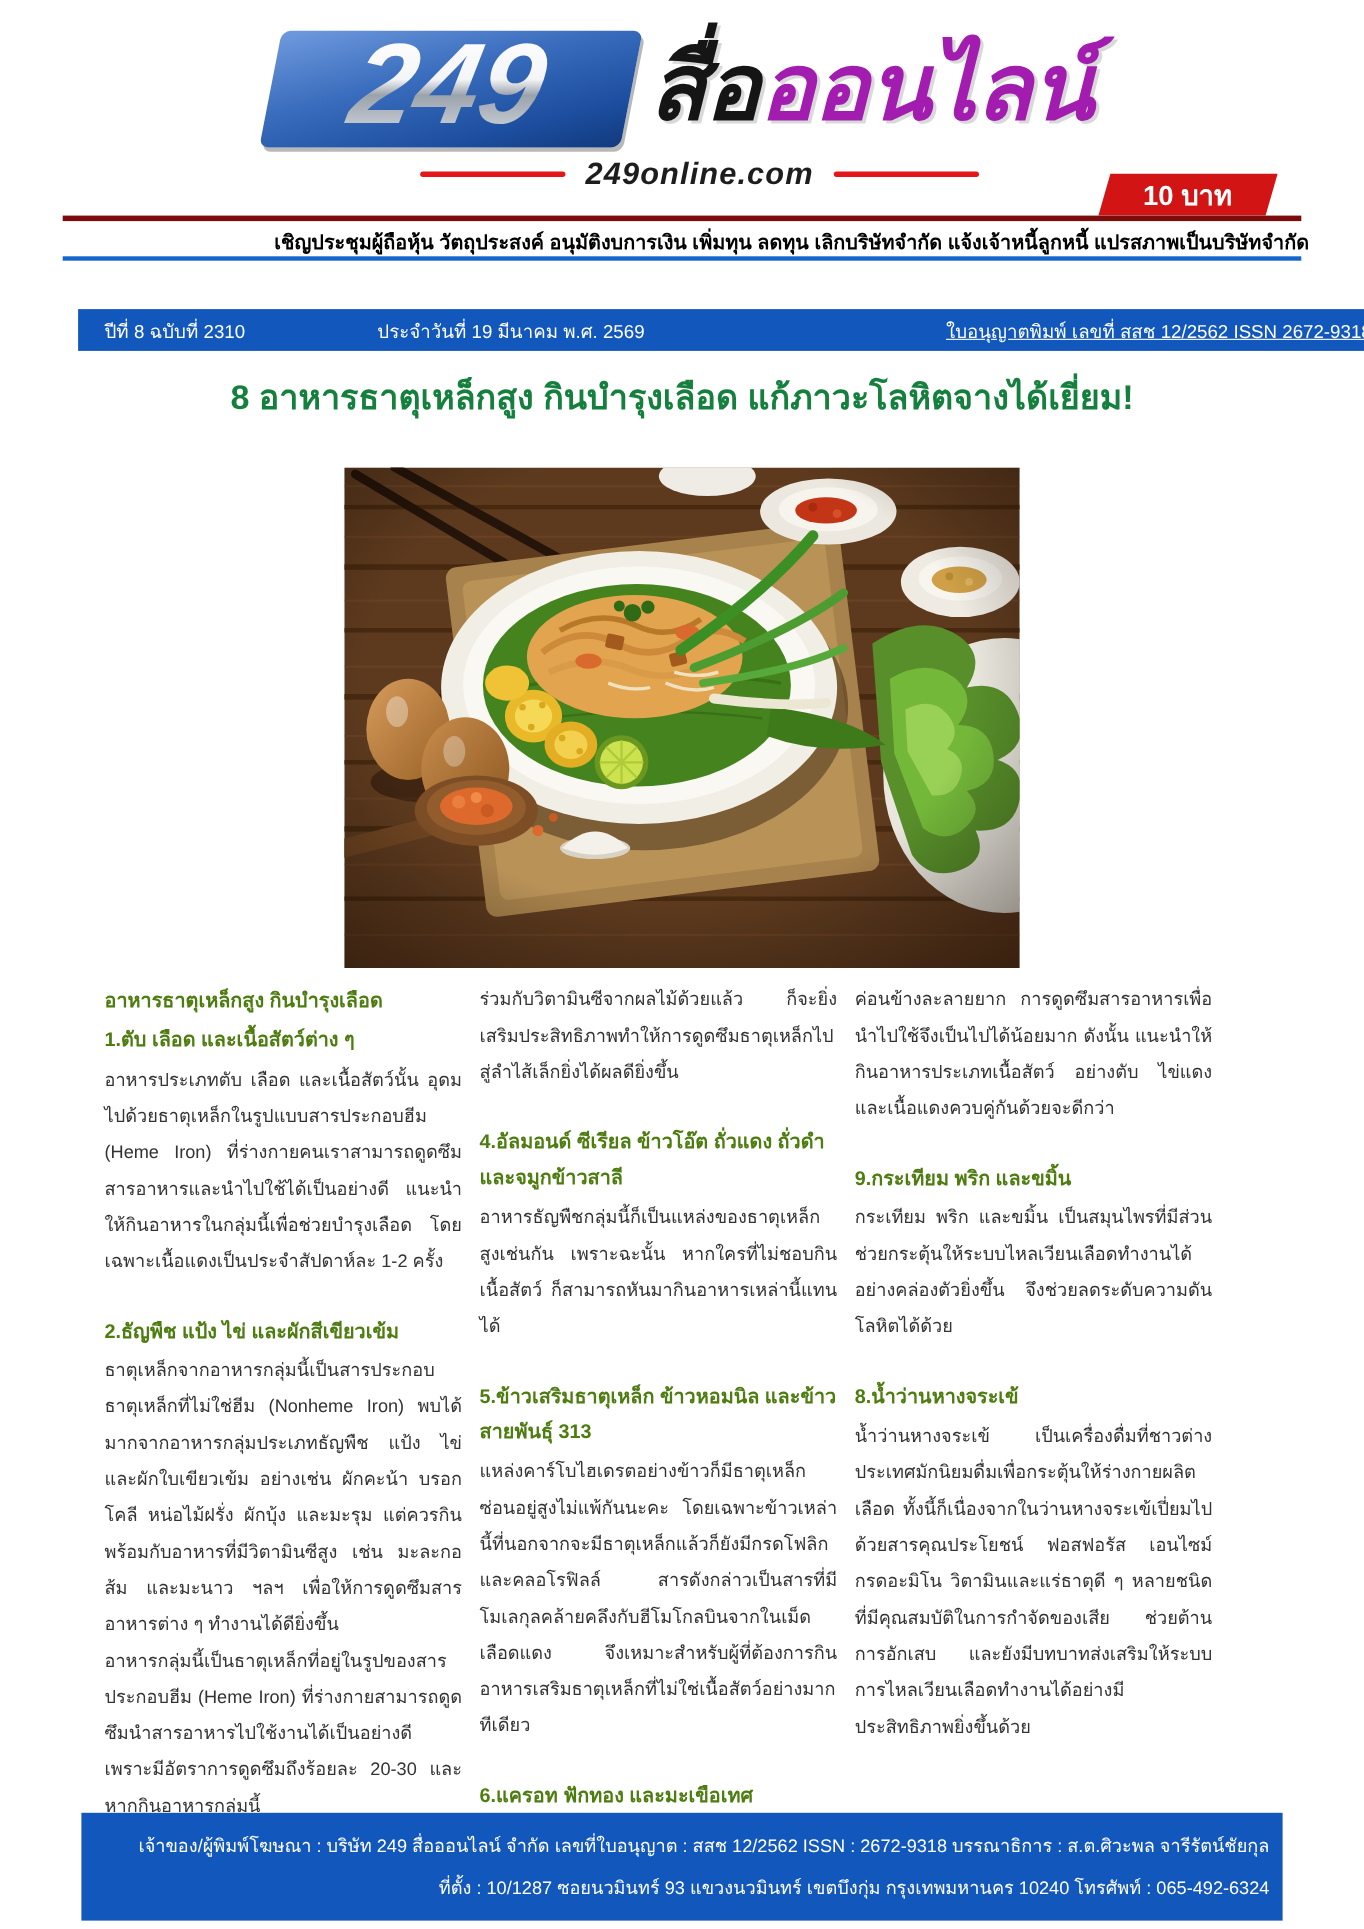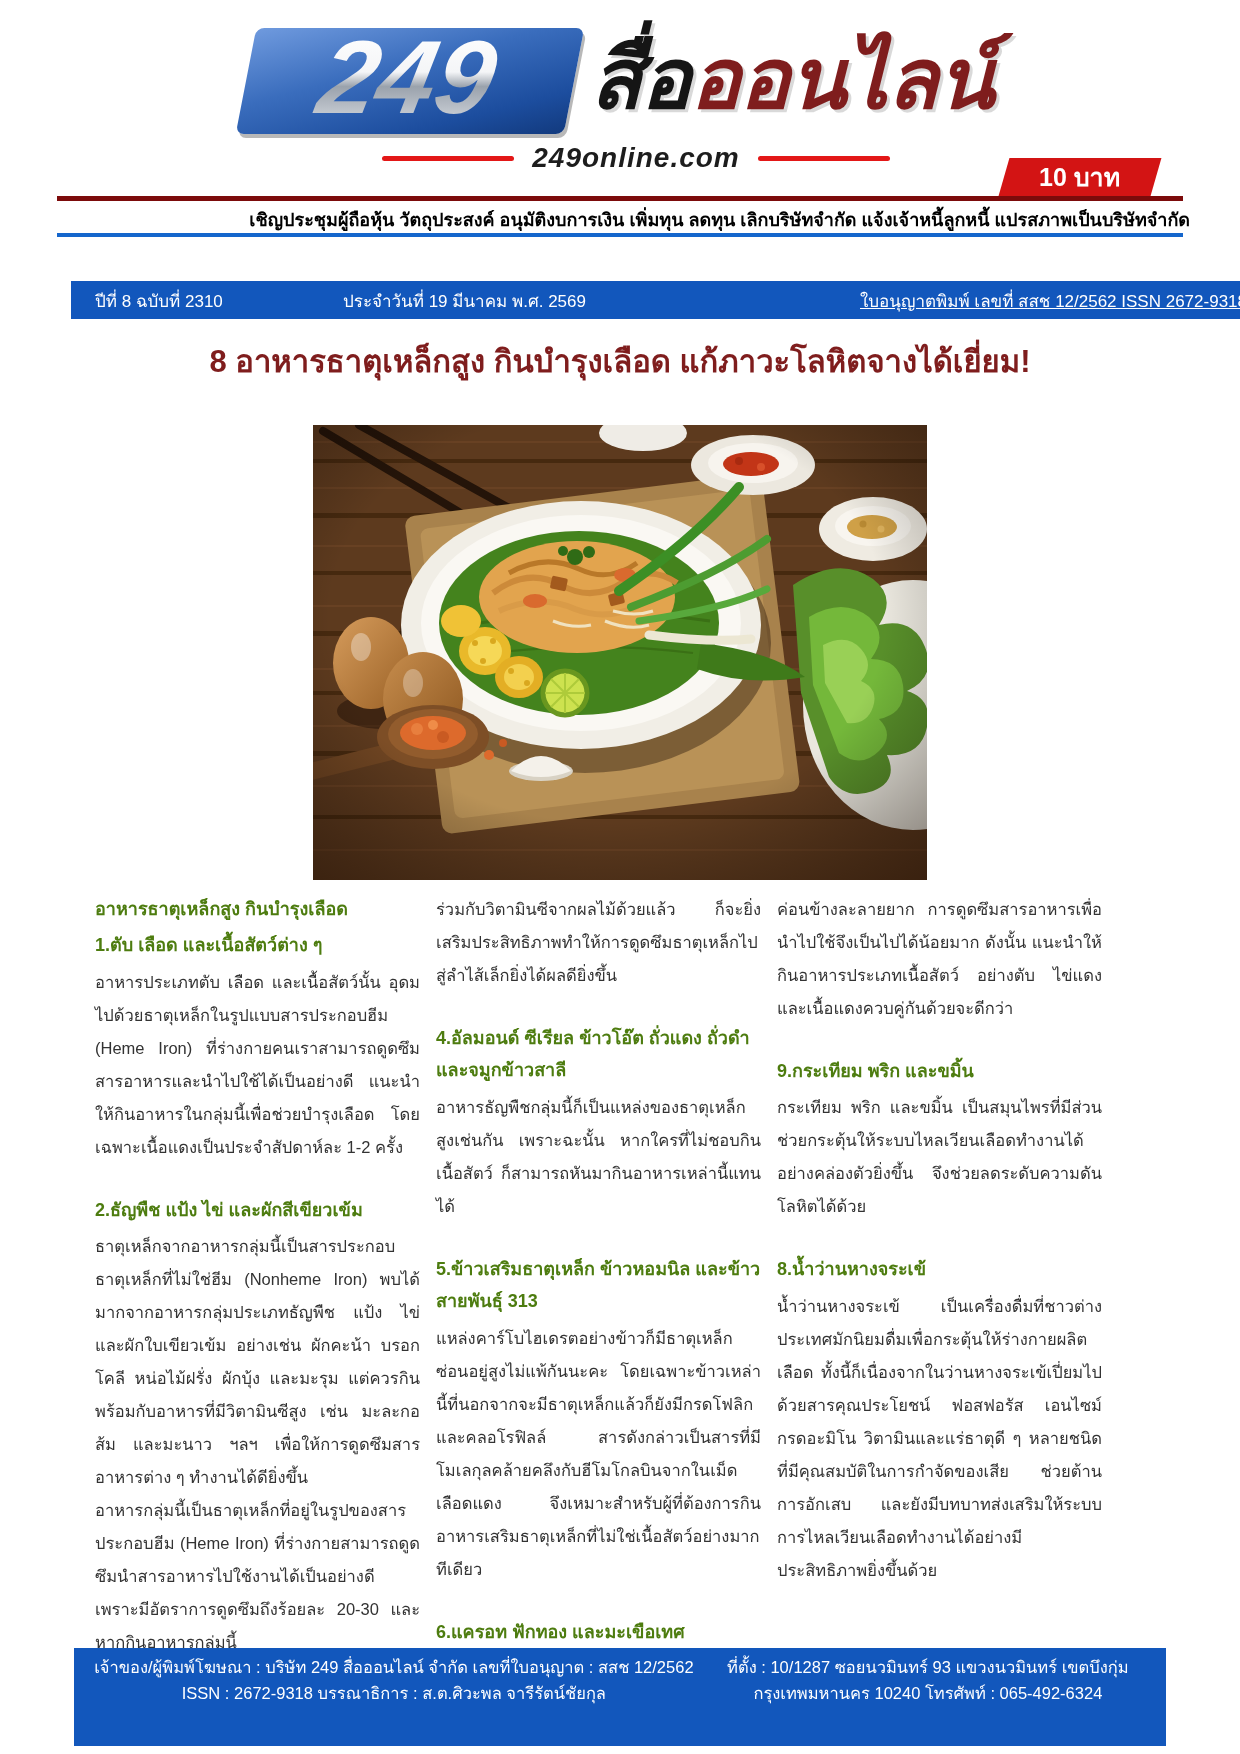--- a/index.html
+++ b/index.html
@@ -19,21 +19,21 @@
     transform:skewX(-11deg); box-shadow:3px 4px 0 rgba(0,0,0,.28);
   }
   .logo-num-box span {
     font-size:104px; font-weight:bold; font-style:italic; line-height:1; padding:0 10px 8px 4px;
     background:linear-gradient(180deg,#ffffff 0%,#f4f5f7 42%,#9aa2ac 55%,#e6e9ee 100%);
     -webkit-background-clip:text; background-clip:text; color:transparent;
   }
   .logo-thai { font-size:84px; font-weight:bold; font-style:italic; line-height:1.15; letter-spacing:-1px;
     text-shadow:3px 3px 0 rgba(0,0,0,.15); padding-bottom:4px; white-space:nowrap; }
   .logo-thai .black { color:#151515; }
-  .logo-thai .blue  { color:#7f1d1d; }
+  .logo-thai .blue  { color:#a21caf; }
   .domain-row { display:flex; align-items:center; justify-content:center; gap:18px; margin-top:4px;margin-left:32px; }
   .domain-line { width:132px; height:5px; background:#e31717; border-radius:3px; }
   .domain-text { font-size:28px; font-weight:bold; font-style:italic; color:#1d1d1d; letter-spacing:1px; }
   
   .price-badge {
     position:absolute; top:158px; left:1004px; width:152px; height:38px;
     background:#d31414; transform:skewX(-16deg);
     display:flex; align-items:center; justify-content:center;
   }
   .price-badge span { transform:skewX(16deg); color:#ffffff; font-size:25px; font-weight:bold; }
@@ -46,36 +46,36 @@
   .info-bar {
     position:absolute; top:281px; left:71px; width:1200px; height:38px;
     background:#1257bc; color:#ffffff; display:flex; align-items:center;
     font-size:17px; padding:0 24px;
   }
   .info-edition { width:248px; }
   .info-date { flex:1; text-align:left; }
   .info-license { text-align:center; white-space:nowrap;text-decoration:underline; }
   
   .article-title { position:absolute; top:336px; left:0; width:100%; text-align:center;
-    font-size:31px; font-weight:bold; color:#7f1d1d; }
+    font-size:31px; font-weight:bold; color:#15803d; }
   
   .photo { position:absolute; top:425px; left:313px; width:614px; height:455px; }
   .photo svg { display:block; }
   
   .columns { position:absolute; top:893px; left:95px; width:1007px; display:flex; gap:16px; }
   .col { width:325px; font-size:16.5px; line-height:2.0; color:#333; text-align:justify; }
   .col p { margin:0; }
   .sec-head { font-size:18px; font-weight:bold; color:#4d7c0f; line-height:1.8; margin:30px 0 4px; text-align:left; }
   .sec-head.first { margin-top:0; }
   .sec-head.tight { margin-top:2px; }
   
   .footer {
     position:absolute; top:1648px; left:74px; width:1092px; height:98px;
     background:#1257bc; color:#ffffff; text-align:center;
-    display:flex; justify-content:space-evenly; align-items:flex-start;
+    display:flex; flex-direction:column; justify-content:space-evenly; align-items:flex-end;
     font-size:16.5px; padding:6px 12px;
   }
 </style>
 </head>
 <body>
 
 <div class="page">
 
   <header class="masthead">
     <div class="logo-row">

